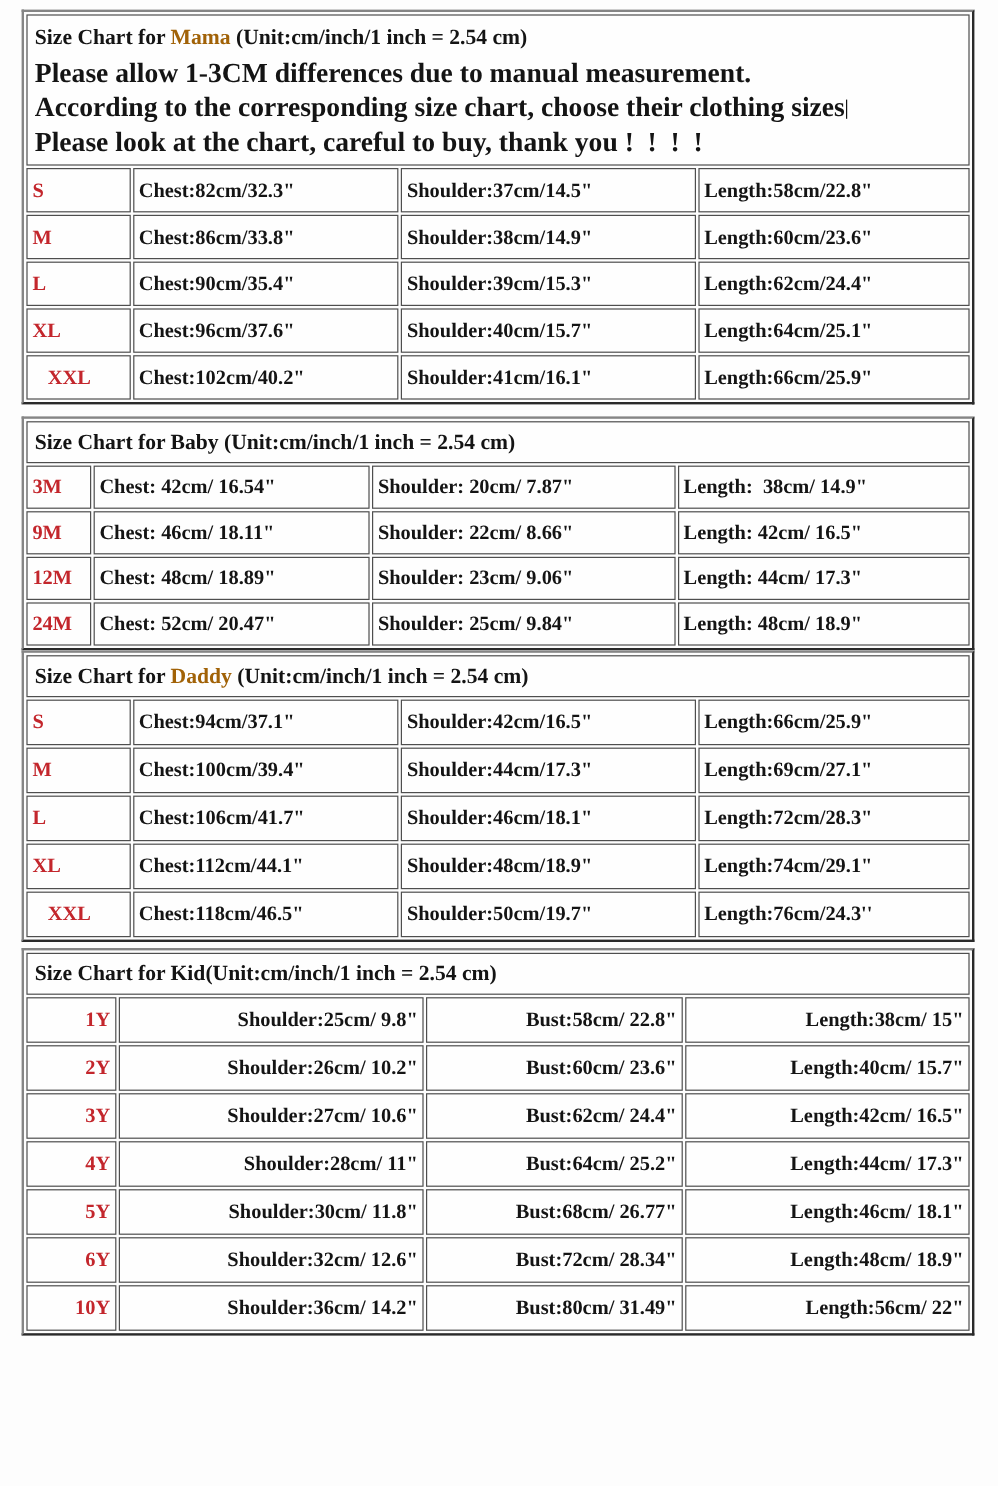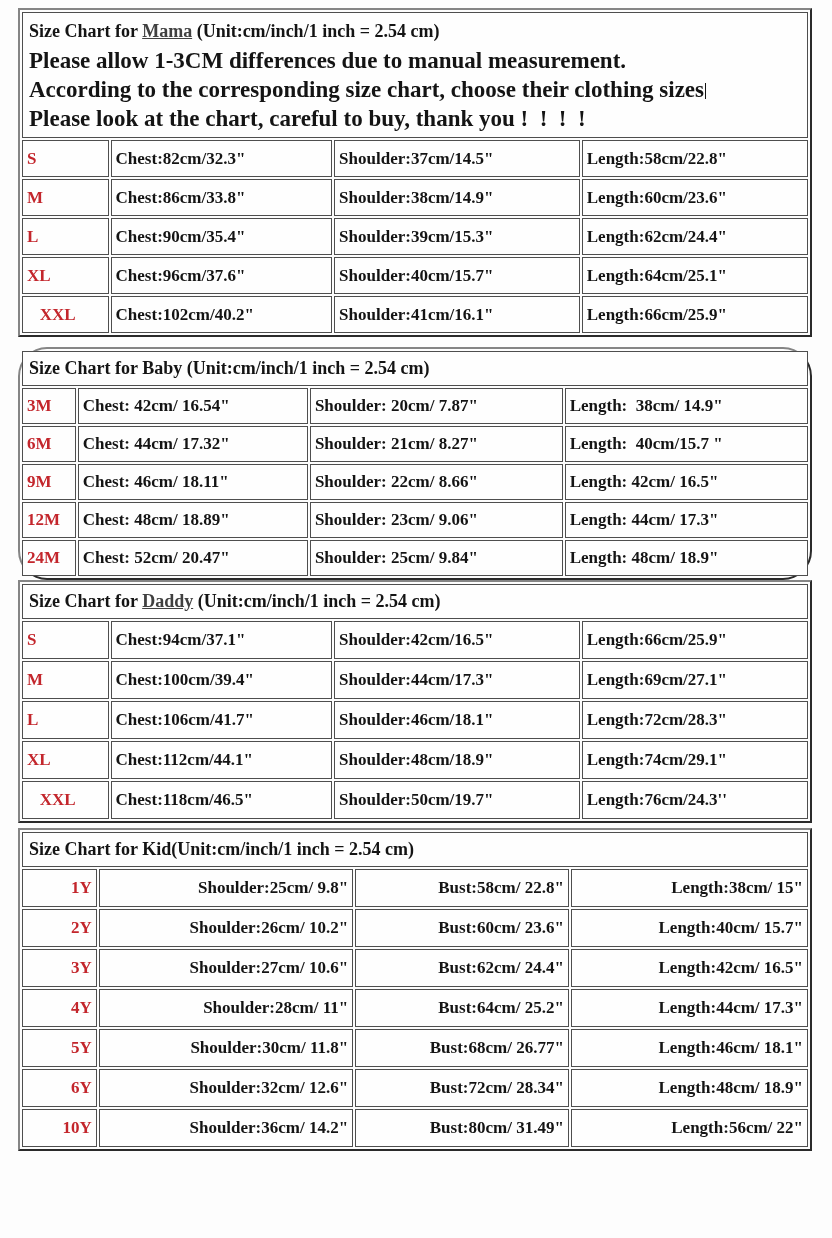--- a/index.html
+++ b/index.html
@@ -17,39 +17,39 @@
     background:#fdfdfd;
   }
   .box td {
     border:1px solid #4e4e4e; background:#fefefe;
     padding:1px 4px; font-size:17px; line-height:1.15;
     white-space:nowrap; overflow:hidden; vertical-align:middle;
   }
   td.hd { white-space:normal; padding:3px 6px; }
   .hd .title-line { font-size:18px; line-height:29px; }
   .hd .note { font-size:23px; line-height:29px; }
-  .hl[data-red="true"] { color:#404040; text-decoration:underline; }
+  .hl[data-red="true"] { color:#a16207; }
   td.lbl { color:#c3262c; }
 
   .t-mama  td.r { height:33px; }  .t-mama  td.hd { padding:4px 6px; }
   .t-baby  td.r { height:32px; }
   .t-daddy td.r { height:34px; }
   .t-kid   td.r { height:34px;text-align:right; }
   .t-baby td.hd, .t-daddy td.hd, .t-kid td.hd { height:26px; padding:2px 6px; }
 
   .t-mama .c0,.t-daddy .c0 { width:11.1%; }
   .t-mama .c1,.t-daddy .c1 { width:28.4%; }
   .t-mama .c2,.t-daddy .c2 { width:31.5%; }
   .t-mama .c3,.t-daddy .c3 { width:29.0%; }
   .t-baby .c0 { width:6.9%; }  .t-baby .c1 { width:29.5%; }
   .t-baby .c2 { width:32.4%; } .t-baby .c3 { width:31.2%; }
   .t-kid  .c0 { width:9.6%; }  .t-kid  .c1 { width:32.6%; }
   .t-kid  .c2 { width:27.4%; } .t-kid  .c3 { width:30.4%; }
 
-  .gap10 { margin-top:10px;border-radius:29px; } .gap12 { } .gap5 { margin-top:5px; }
+  .gap10 { margin-top:10px; } .gap12 { } .gap5 { margin-top:5px; }
 
   .caret { display:inline-block; width:1px; height:16px; background:#111;
            vertical-align:-2px; margin-left:1px; }
 </style>
 </head>
 <body>
 
 <div class="page">
 
   <table class="box t-mama">
@@ -114,26 +114,20 @@
         <div class="title-line"><span>Size Chart for Baby (Unit:cm/inch/1 inch = 2.54 cm)</span><span class="hl" data-red="false"></span><span></span></div>
       </td>
     </tr>
     <tr>
           <td class="r lbl">3M</td>
           <td class="r">Chest: 42cm/ 16.54"</td>
           <td class="r">Shoulder: 20cm/ 7.87"</td>
           <td class="r">Length: &nbsp;38cm/ 14.9"</td>
         </tr>
     <tr>
-          <td class="r lbl">6M</td>
-          <td class="r">Chest: 44cm/ 17.32"</td>
-          <td class="r">Shoulder: 21cm/ 8.27"</td>
-          <td class="r">Length: &nbsp;40cm/15.7 "</td>
-        </tr>
-    <tr>
           <td class="r lbl">9M</td>
           <td class="r">Chest: 46cm/ 18.11"</td>
           <td class="r">Shoulder: 22cm/ 8.66"</td>
           <td class="r">Length: 42cm/ 16.5"</td>
         </tr>
     <tr>
           <td class="r lbl">12M</td>
           <td class="r">Chest: 48cm/ 18.89"</td>
           <td class="r">Shoulder: 23cm/ 9.06"</td>
           <td class="r">Length: 44cm/ 17.3"</td>

